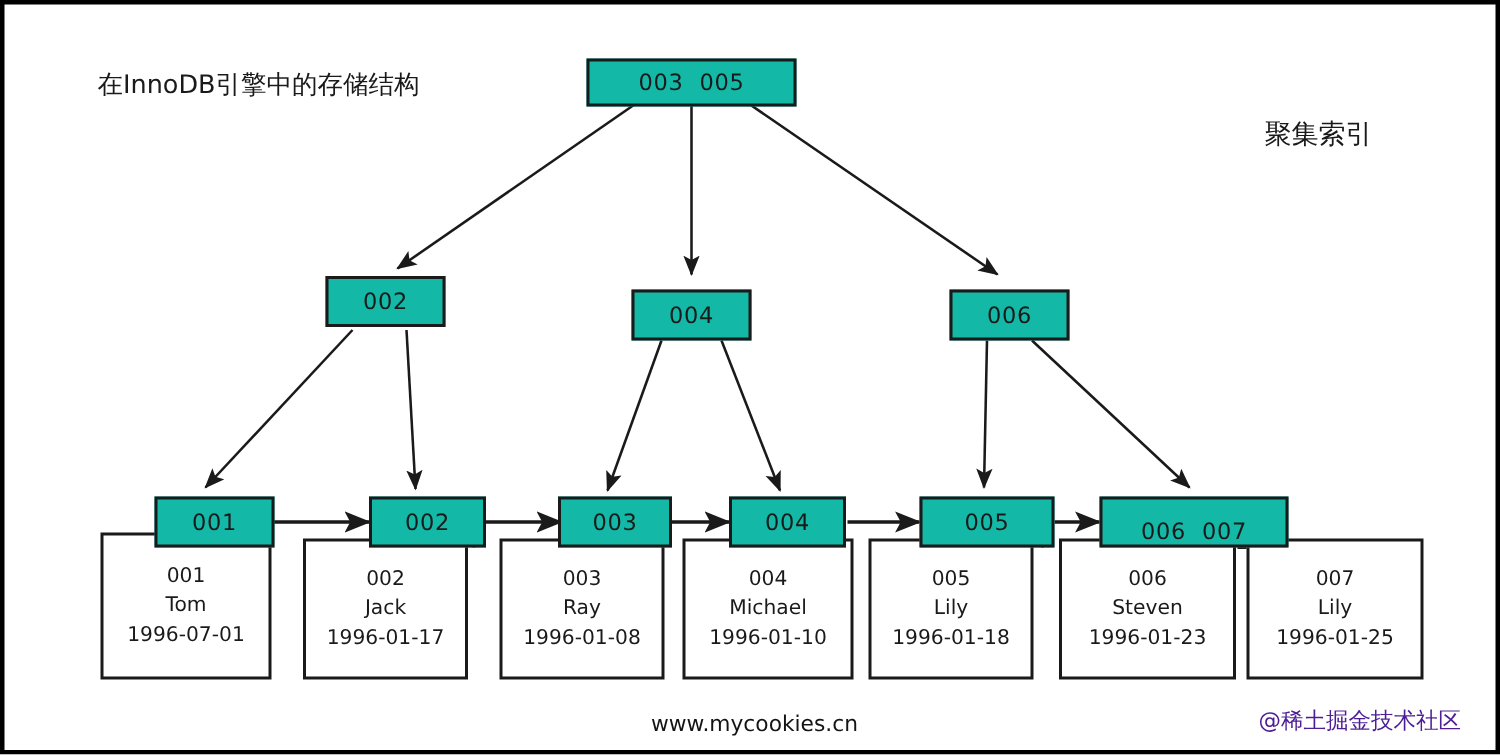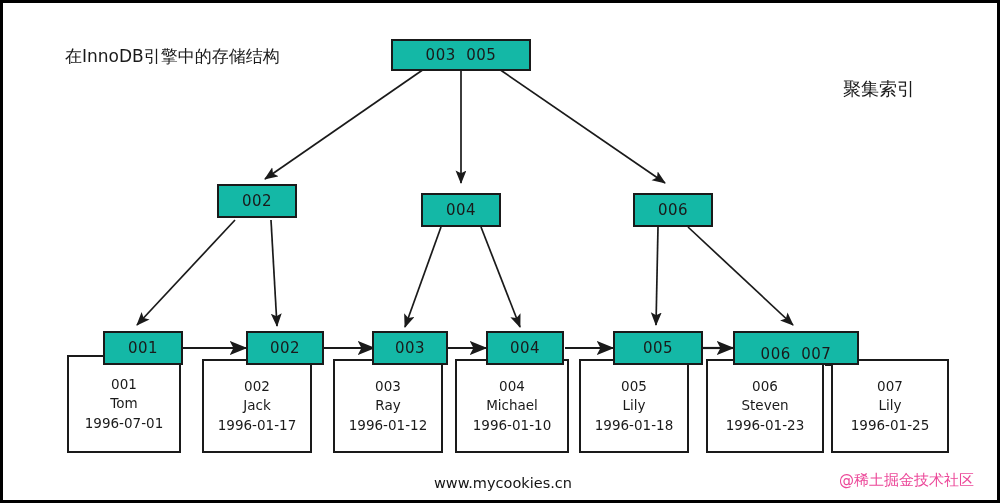--- a/index.html
+++ b/index.html
@@ -75,21 +75,21 @@
     top: 472px;
     width: 1000px;
     text-align: center;
     font-size: 14.5px;
     color: #141414;
   }
   #watermark {
     left: 836px;
     top: 468px;
     font-size: 15px;
-    color: #ec4899;
+    color: #4c1d95;
   }
 </style>
 </head>
 <body>
 
 <div id="canvas">
 
   <svg id="edges" viewBox="0 0 1000 503" xmlns="http://www.w3.org/2000/svg">
     <defs>
       <marker id="ah" markerWidth="9" markerHeight="9" refX="7.4" refY="3.2" orient="auto" markerUnits="strokeWidth">
@@ -153,21 +153,21 @@
     <span>1996-07-01</span>
   </div>
   <div class="record" style="left:199px; top:356px; width:110px; height:94px;">
     <span>002</span>
     <span>Jack</span>
     <span>1996-01-17</span>
   </div>
   <div class="record" style="left:330px; top:356px; width:110px; height:94px;">
     <span>003</span>
     <span>Ray</span>
-    <span>1996-01-12</span>
+    <span>1996-01-08</span>
   </div>
   <div class="record" style="left:452px; top:356px; width:114px; height:94px;">
     <span>004</span>
     <span>Michael</span>
     <span>1996-01-10</span>
   </div>
   <div class="record" style="left:576px; top:356px; width:110px; height:94px;">
     <span>005</span>
     <span>Lily</span>
     <span>1996-01-18</span>

